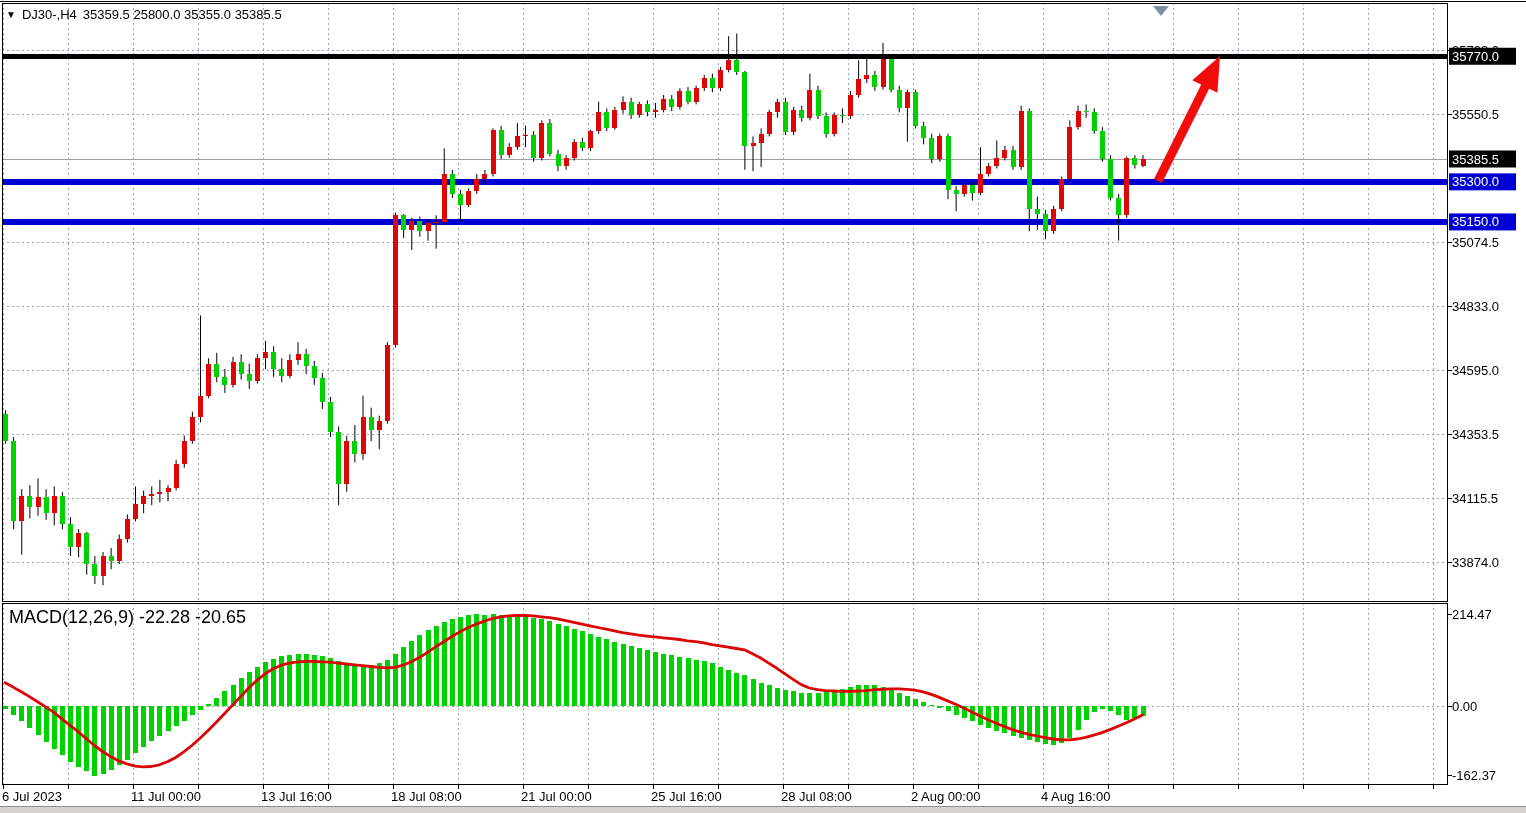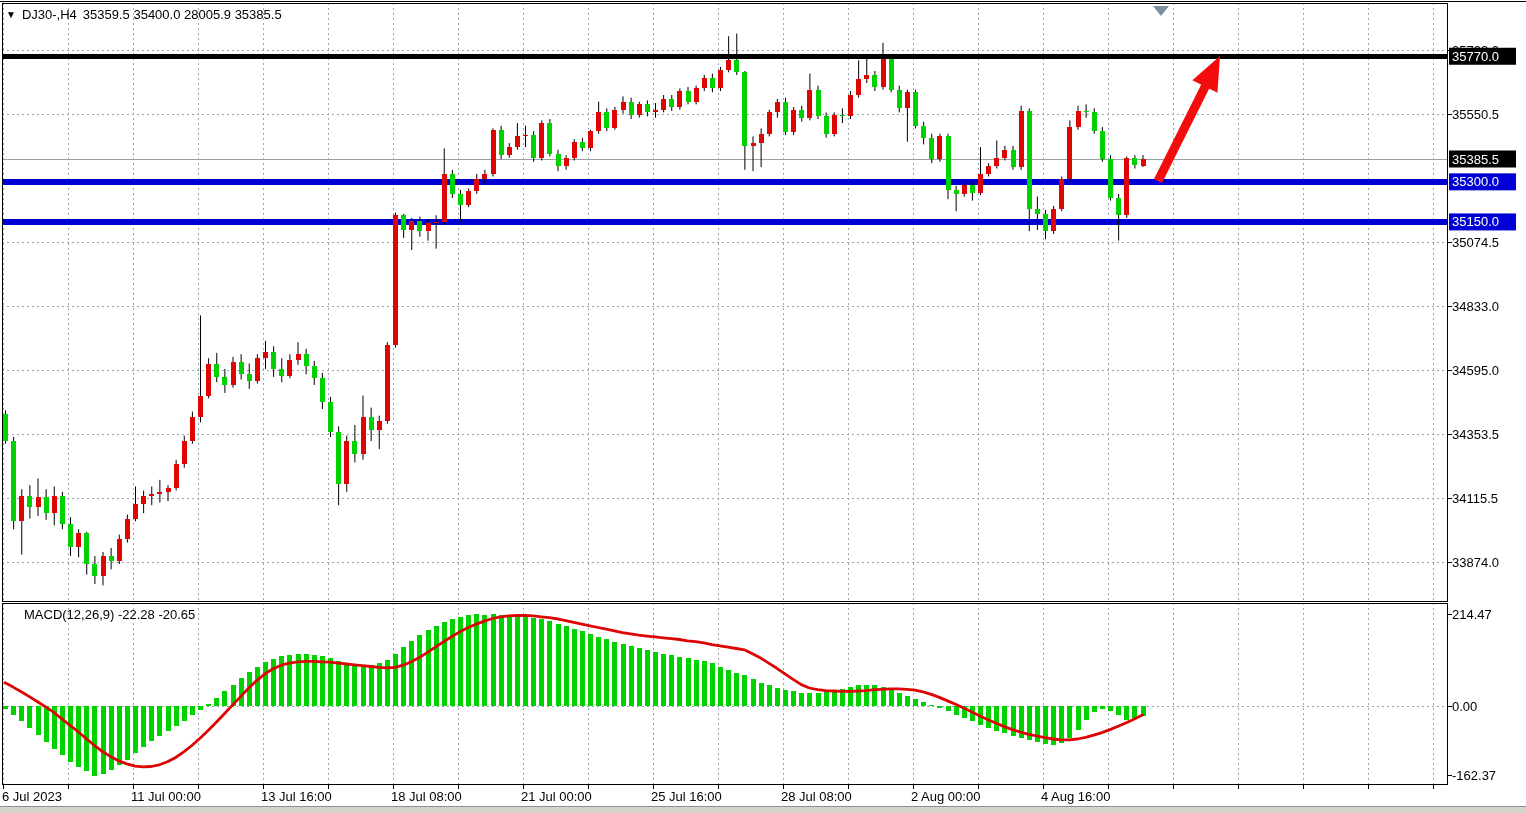--- a/index.html
+++ b/index.html
@@ -2,21 +2,21 @@
 <html><head>
 <meta charset="utf-8">
 <style>
   html,body{margin:0;padding:0;background:#fff;}
   .screen{position:relative;width:1526px;height:813px;background:#ffffff;overflow:hidden;
           font-family:"Liberation Sans", sans-serif;}
   svg text{font-family:"Liberation Sans", sans-serif;}
   .title-bar{position:absolute;left:6px;top:7px;font-size:13px;color:#000;display:flex;align-items:center;gap:6px;}
   .tri{font-size:10px;line-height:13px;}
   .ohlc{letter-spacing:0px;}
-  .macd-label{position:absolute;left:24px;top:607px;font-size:13px;color:#000;}
+  .macd-label{position:absolute;left:9px;top:607px;font-size:18px;color:#000;}
 </style>
 </head>
 <body>
 
 <div class="screen">
   <svg id="chart" width="1526" height="813" viewBox="0 0 1526 813">
       <line x1="3" y1="3" x2="3" y2="601" stroke="#98a6b4" stroke-width="1" stroke-dasharray="2 3" shape-rendering="crispEdges"></line>
       <line x1="3" y1="603" x2="3" y2="784" stroke="#98a6b4" stroke-width="1" stroke-dasharray="2 3" shape-rendering="crispEdges"></line>
       <line x1="68" y1="3" x2="68" y2="601" stroke="#98a6b4" stroke-width="1" stroke-dasharray="2 3" shape-rendering="crispEdges"></line>
       <line x1="68" y1="603" x2="68" y2="784" stroke="#98a6b4" stroke-width="1" stroke-dasharray="2 3" shape-rendering="crispEdges"></line>
@@ -571,16 +571,16 @@
       <text x="651" y="801" font-size="13" fill="#000">25 Jul 16:00</text>
       <text x="781" y="801" font-size="13" fill="#000">28 Jul 08:00</text>
       <text x="911" y="801" font-size="13" fill="#000">2 Aug 00:00</text>
       <text x="1041" y="801" font-size="13" fill="#000">4 Aug 16:00</text>
       <rect x="0" y="806" width="1526" height="7" fill="#d6d3ce"></rect>
       <line x1="0" y1="806" x2="1526" y2="806" stroke="#8f8f8f" shape-rendering="crispEdges"></line>
     </svg>
   <div class="title-bar">
     <span class="tri">▼</span>
     <span>DJ30-,H4</span>
-    <span class="ohlc">35359.5 35400.0 28005.9 35385.5</span>
+    <span class="ohlc">35359.5 25800.0 35355.0 35385.5</span>
   </div>
   <div class="macd-label">MACD(12,26,9) -22.28 -20.65</div>
 </div>
 
 </body></html>

